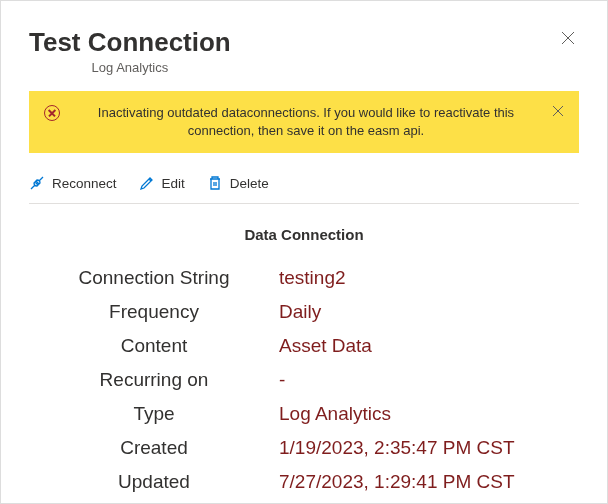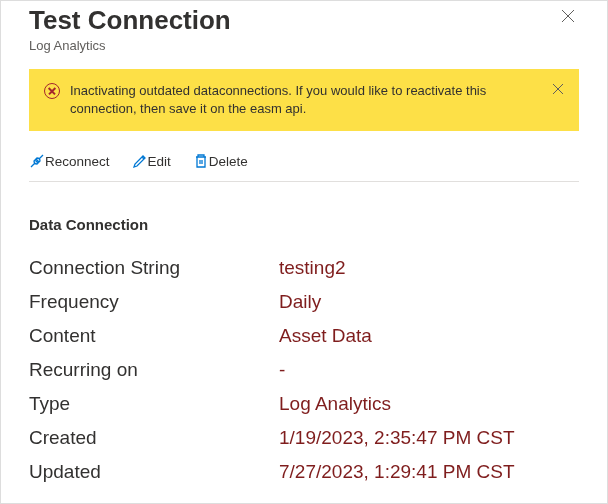--- a/index.html
+++ b/index.html
@@ -4,25 +4,26 @@
   <style>
     * { box-sizing: border-box; margin: 0; padding: 0; }
     body {
       font-family: "Segoe UI", -apple-system, sans-serif;
       background: #fff;
       color: #323130;
       width: 608px;
       height: 504px;
     }
     .panel {
-      padding: 4px 28px;
+      padding: 26px 28px;
       border: 1px solid #ddd;
       box-shadow: 0 2px 8px rgba(0,0,0,0.35);
       height: 100%;
       background: #fff;
+      text-align: center;
     }
     .header-row {
       display: flex;
       justify-content: space-between;
       align-items: flex-start;
     }
     .title {
       font-size: 26px;
       font-weight: 600;
       color: #323130;
@@ -81,33 +82,33 @@
     .toolbar {
       display: flex;
       gap: 22px;
       margin-top: 18px;
       padding: 4px 0 12px;
       border-bottom: 1px solid #e1dfdd;
     }
     .toolbar-item {
       display: flex;
       align-items: center;
-      gap: 0;
+      gap: 7px;
       cursor: pointer;
       font-size: 13.5px;
       color: #323130;
     }
     .toolbar-item svg {
       width: 16px; height: 16px;
     }
     .icon-blue { color: #0078d4; stroke: #0078d4; fill: none; }
     .section-heading {
       font-size: 15px;
       font-weight: 600;
-      margin-top: 34px;
+      margin-top: 22px;
       margin-bottom: 18px;
       color: #323130;
     }
     .kv-row {
       display: flex;
       font-size: 19px;
       color: #323130;
       padding: 6px 0;
     }
     .kv-label {

